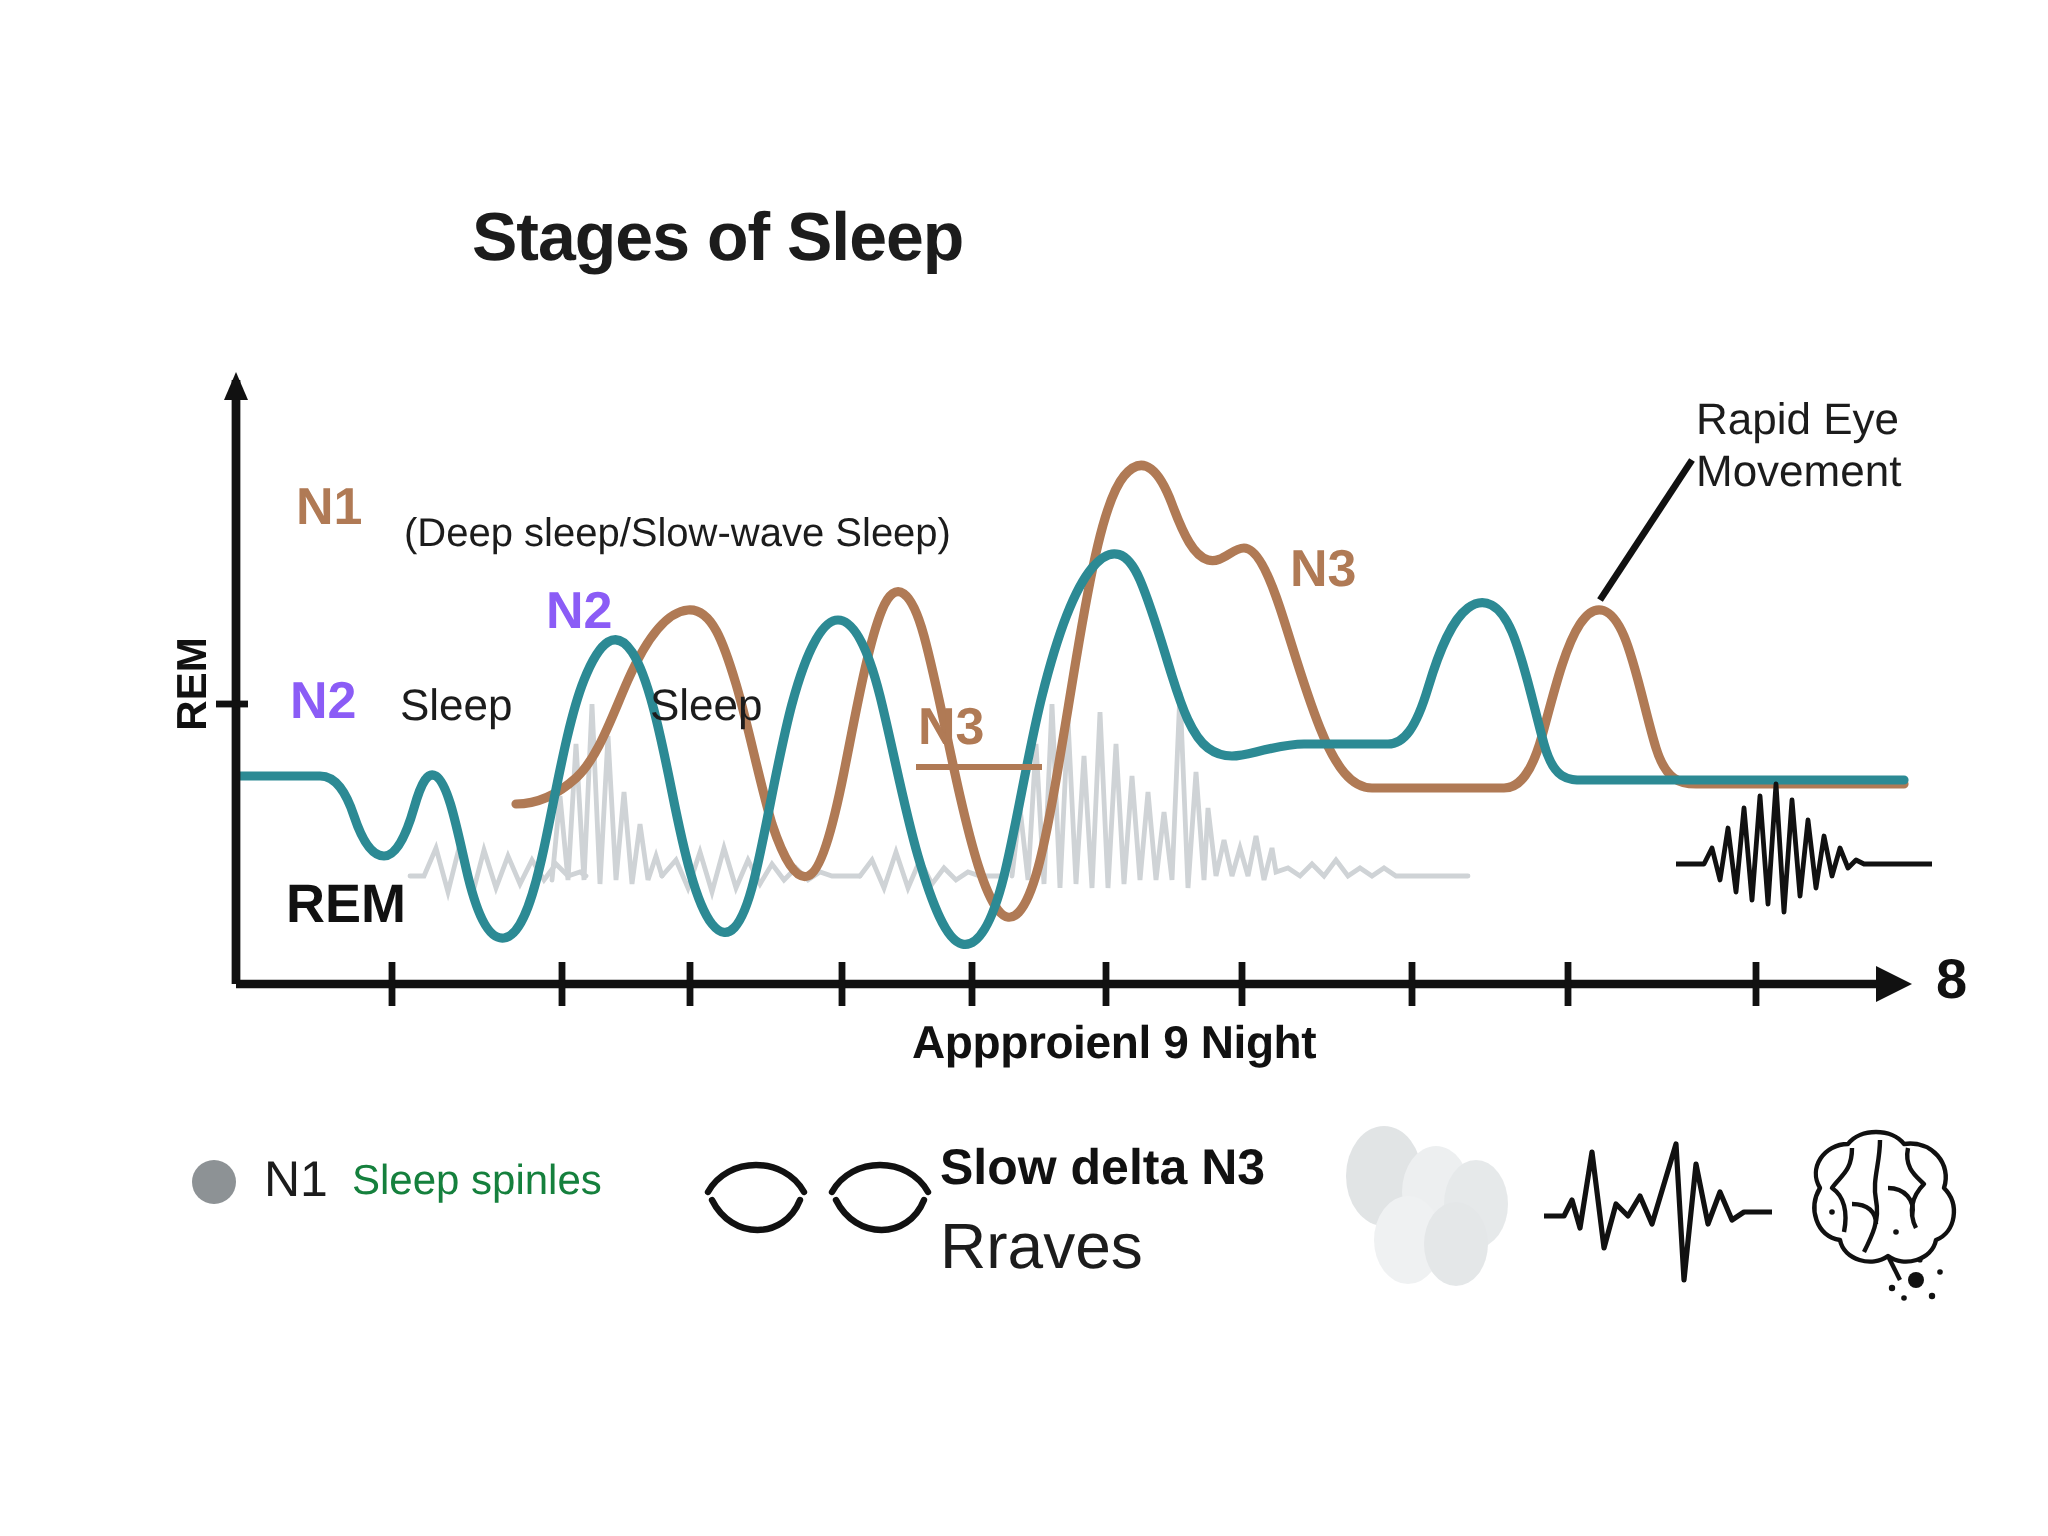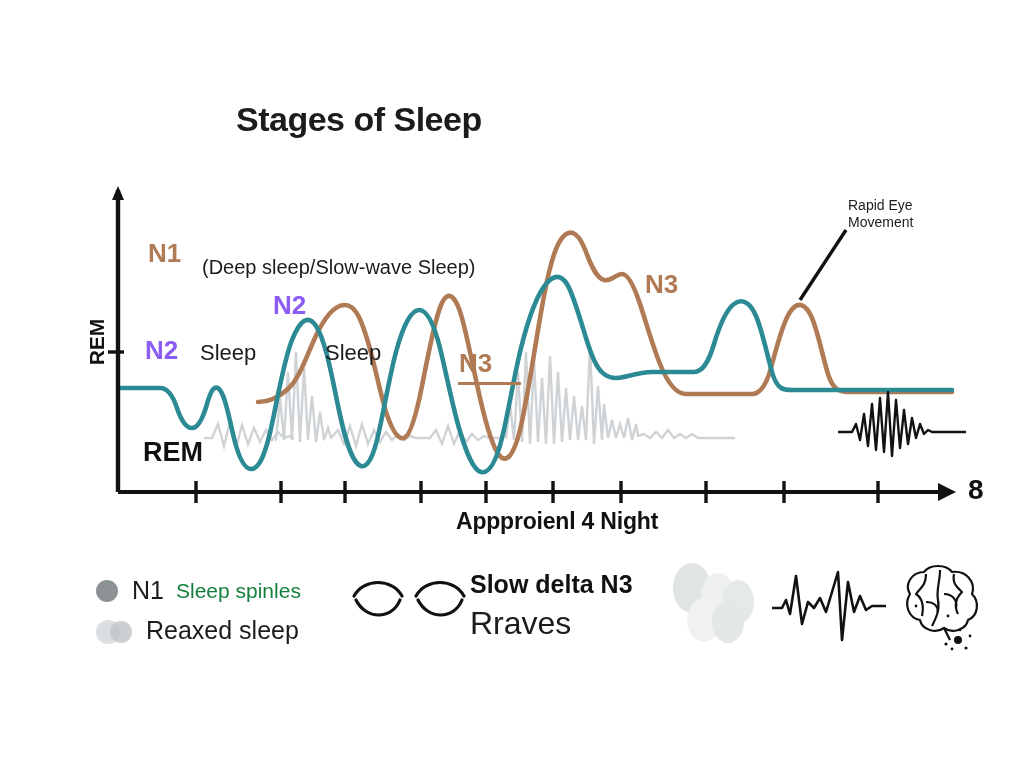--- a/index.html
+++ b/index.html
@@ -102,21 +102,21 @@
     top: 382px;
     width: 63px;
     height: 3px;
     background: #b07a55;
   }
 
   
   #annotation-rem {
     left: 848px;
     top: 197px;
-    font-size: 14px;
+    font-size: 22px;
     line-height: 1.2;
     color: #1c1c1c;
   }
 
   
   #legend {
     left: 96px;
     top: 566px;
     width: 860px;
     height: 100px;
@@ -295,21 +295,21 @@
     </g>
 
     <line x1="800" y1="300" x2="846" y2="230" stroke="#111" stroke-width="3.4"></line>
 
     <path fill="none" stroke="#111" stroke-width="2.4" stroke-linejoin="round" d="M838,432 L852,432 856,424 860,440 864,414 868,446 872,404 876,450
              880,398 884,452 888,392 892,456 896,400 900,448 904,410 908,444
              912,418 916,438 920,424 924,434 928,430 932,432 966,432"></path>
   </svg>
 
   <div class="abs" id="y-axis-label">REM</div>
-  <div class="abs" id="x-axis-label">Appproienl 4 Night</div>
+  <div class="abs" id="x-axis-label">Appproienl 9 Night</div>
   <div class="abs" id="x-axis-end-value">8</div>
 
   <div class="abs stage-label n-brown" id="label-n1">N1</div>
   <div class="abs" id="label-deep-sleep">(Deep sleep/Slow-wave Sleep)</div>
   <div class="abs stage-label n-teal" id="label-n2-upper">N2</div>
   <div class="abs stage-label n-teal" id="label-n2-lower">N2</div>
   <div class="abs" id="label-sleep-1">Sleep</div>
   <div class="abs" id="label-sleep-2">Sleep</div>
   <div class="abs stage-label n-brown" id="label-n3-mid">N3</div>
   <div class="abs" id="n3-underline"></div>
@@ -322,27 +322,20 @@
   </div>
 
   <div class="abs" id="legend">
 
     <div class="legend-row" id="legend-row-n1">
       <span class="legend-dot"></span>
       <span id="legend-label-n1">N1</span>
       <span id="legend-label-spindles">Sleep spinles</span>
     </div>
 
-    <div class="legend-row" id="legend-row-relaxed">
-      <span class="legend-dot-pair">
-        <i class="a"></i>
-          <i class="b"></i>
-      </span>
-      <span id="legend-label-relaxed">Reaxed sleep</span>
-    </div>
   </div>
 
   <svg class="abs" style="left:348px;top:570px;" width="122" height="58" fill="none" stroke="#111" stroke-width="3.2" stroke-linecap="round">
     <path d="M6,26 C16,8 44,8 54,26"></path>
     <path d="M8,30 C18,50 44,50 52,30"></path>
     <path d="M68,26 C78,8 106,8 116,26"></path>
     <path d="M70,30 C80,50 106,50 114,30"></path>
   </svg>
 
   <div class="abs" id="legend-text-slow-delta">Slow delta N3</div>

